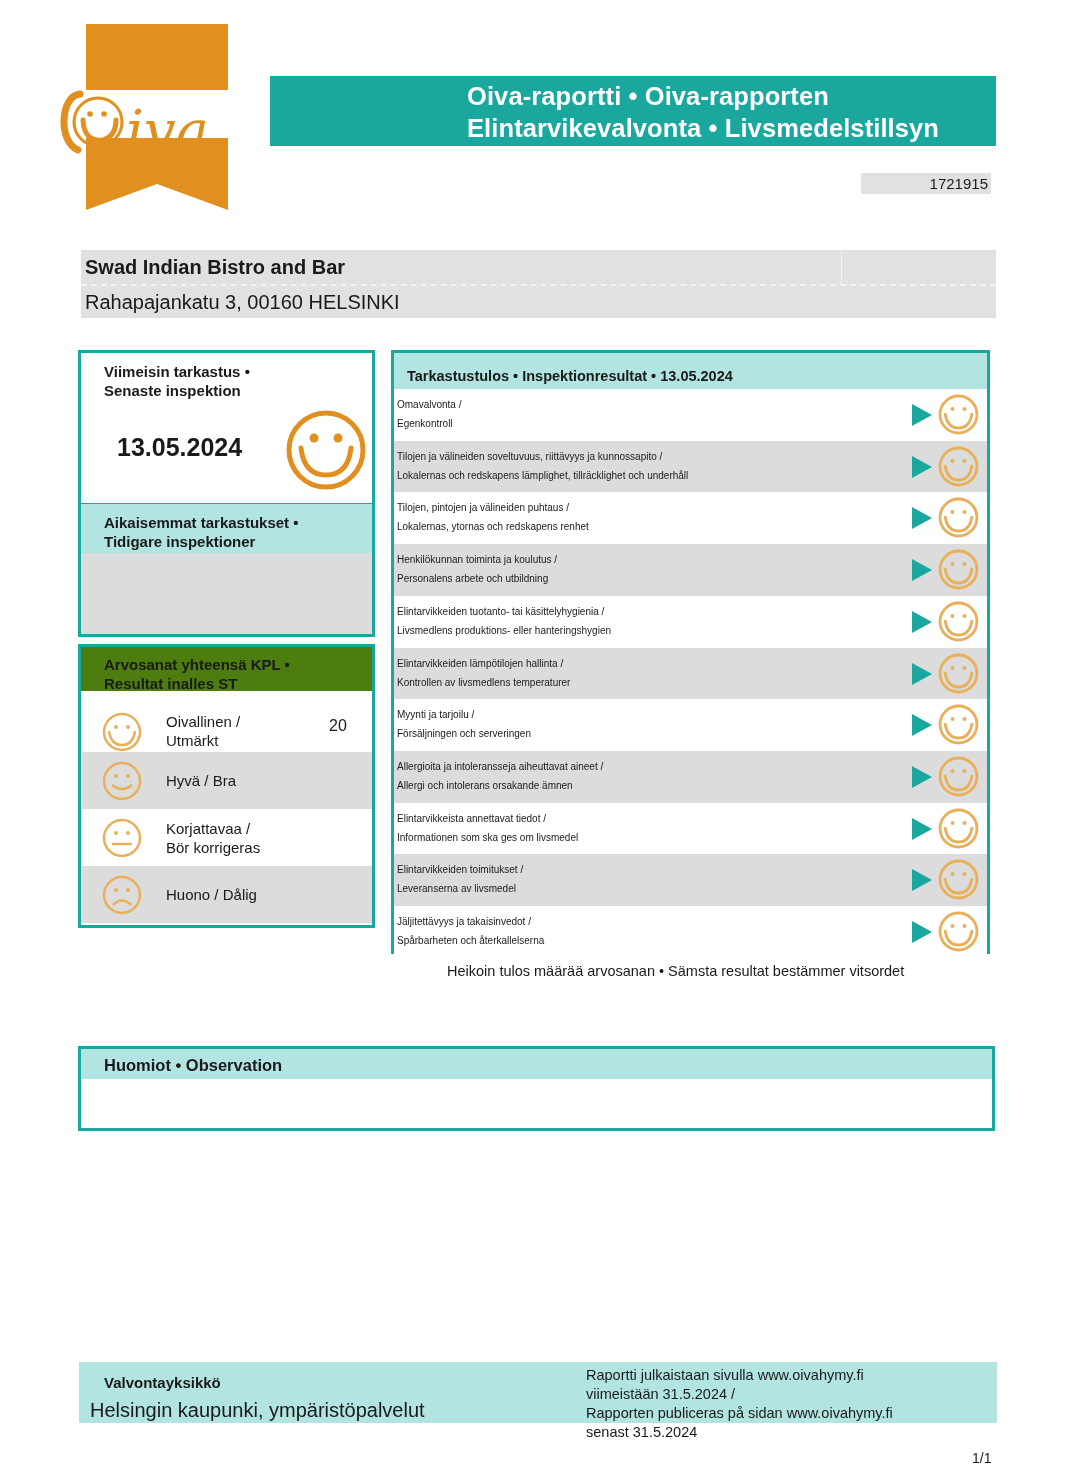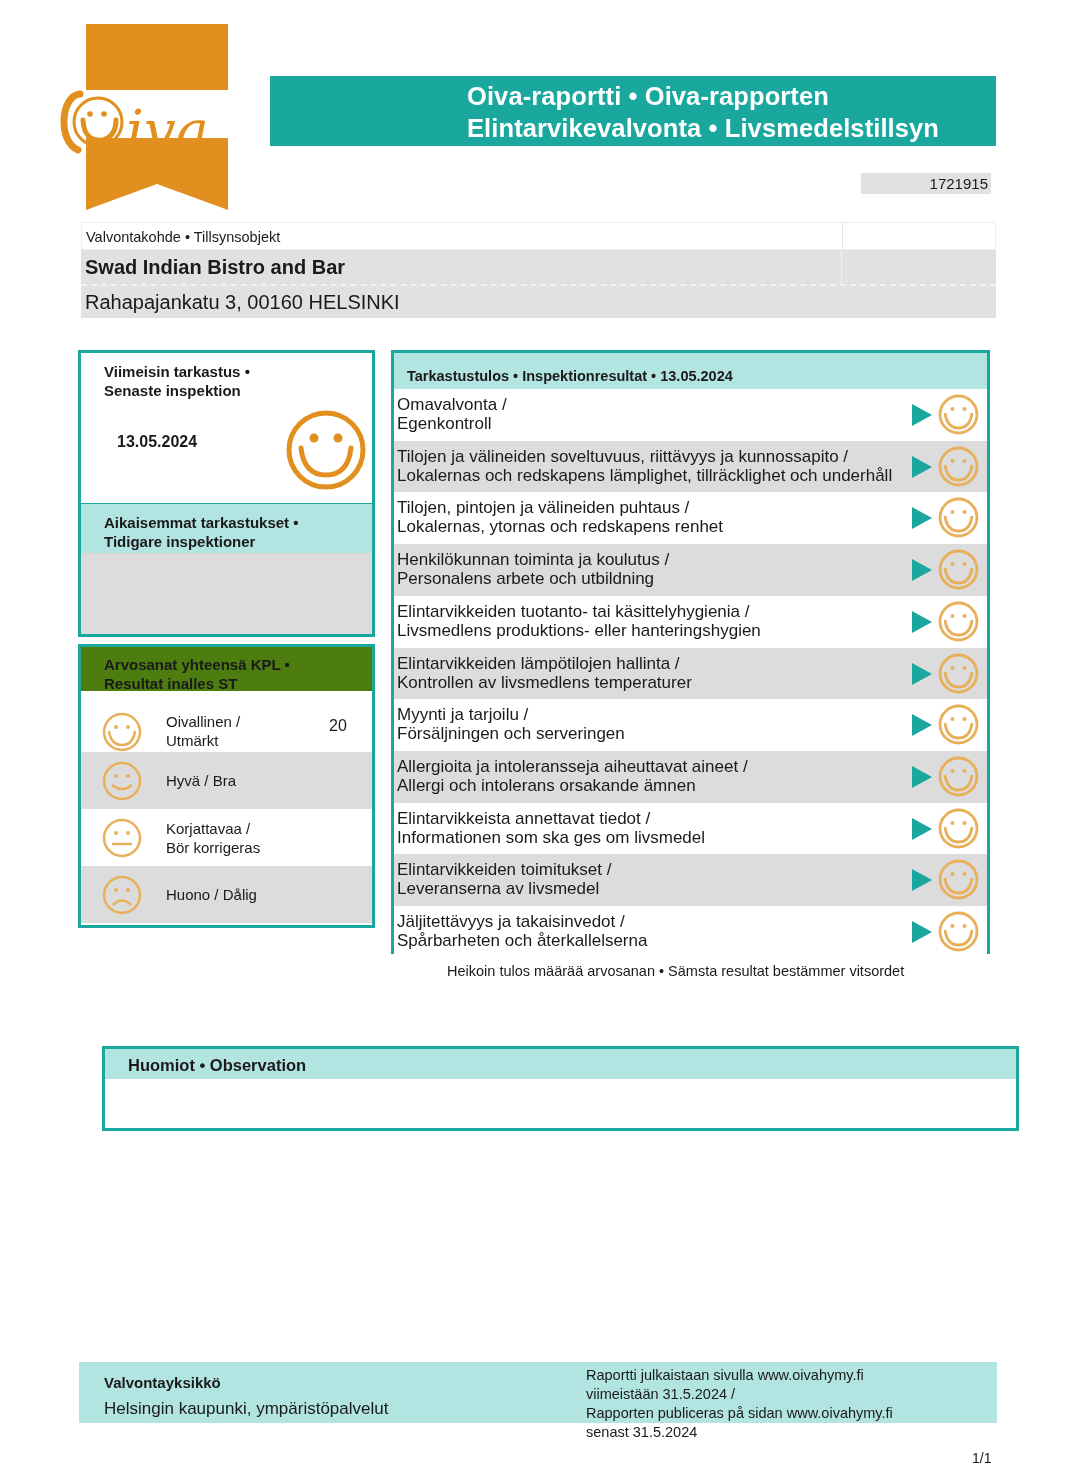--- a/index.html
+++ b/index.html
@@ -26,54 +26,54 @@
   .target .r2 { position: absolute; left: 0; top: 28px; width: 915px; height: 34px; background: #e2e0e2; }
   .target .r2 .cell2 { position: absolute; left: 760px; top: 0; width: 1px; height: 100%; background: #f1f1f1; }
   .target .name { position: absolute; left: 4px; top: 6px; font-size: 20px; font-weight: bold; }
   .target .r3 { position: absolute; left: 0; top: 62px; width: 915px; height: 34px; background: #e2e0e2; border-top: 2px dashed #f2f2f2; }
   .target .addr { position: absolute; left: 4px; top: 5px; font-size: 20px; }
 
   
   .panel { border: 3px solid #1aa79d; background: #fff; }
   .latest { left: 78px; top: 350px; width: 297px; height: 287px; }
   .latest .title { position: absolute; left: 23px; top: 9px; font-weight: bold; font-size: 15px; line-height: 19px; }
-  .latest .date { position: absolute; left: 36px; top: 80px; font-weight: bold; font-size: 16px; }
+  .latest .date { position: absolute; left: 36px; top: 80px; font-weight: bold; font-size: 25px; }
   .latest .bigsmile { position: absolute; left: 203px; top: 55px; width: 84px; height: 84px; }
   .latest .prev-head { position: absolute; left: 0; top: 150px; width: 291px; height: 50px; background: #b2e4e1; border-top: 1px solid #1aa79d; }
   .latest .prev-head span { position: absolute; left: 23px; top: 9px; font-weight: bold; font-size: 15px; line-height: 19px; }
   .latest .prev-body { position: absolute; left: 0; top: 200px; width: 291px; height: 81px; background: #dcdcdc; }
 
   .totals { left: 78px; top: 644px; width: 297px; height: 284px; }
   .totals .head { position: absolute; left: 0; top: 0; width: 291px; height: 44px; background: #4d7c0f; }
   .totals .head span { position: absolute; left: 23px; top: 8px; font-weight: bold; font-size: 15px; line-height: 19px; }
   .totals .row { position: absolute; left: 0; width: 291px; height: 57px; }
   .totals .row.alt { background: #dcdcdc; }
   .totals .row .ic { position: absolute; left: 20px; top: 8px; width: 42px; height: 42px; }
   .totals .row .lab { position: absolute; left: 85px; font-size: 15px; line-height: 19px; }
   .totals .row .cnt { position: absolute; left: 248px; top: 14px; font-size: 16px; }
 
   .results { left: 391px; top: 350px; width: 599px; height: 604px; }
   .results .head { position: absolute; left: 0; top: 0; width: 593px; height: 36px; background: #b2e4e1; }
   .results .head span { position: absolute; left: 13px; top: 15px; font-weight: bold; font-size: 14.5px; }
   .results .row { position: absolute; left: 0; width: 593px; height: 51.7px; background: #fff; }
   .results .row.alt { background: #dcdcdc; }
-  .results .row .txt { position: absolute; left: 3px; top: 6px; font-size: 17px; line-height: 19px; white-space: nowrap; }
+  .results .row .txt { position: absolute; left: 3px; top: 6px; font-size: 10px; line-height: 19px; white-space: nowrap; }
   .results .row .arrow { position: absolute; left: 518px; top: 15px; width: 0; height: 0;
      border-top: 11px solid transparent; border-bottom: 11px solid transparent; border-left: 20px solid #1aa79d; }
   .results .row .ic { position: absolute; left: 543px; top: 4px; width: 43px; height: 43px; }
 
   .note { left: 447px; top: 963px; font-size: 14.5px; white-space: nowrap; }
 
-  .obs { left: 78px; top: 1046px; width: 917px; height: 85px; margin-left: 24px; }
+  .obs { left: 78px; top: 1046px; width: 917px; height: 85px; }
   .obs .head { position: absolute; left: 0; top: 0; width: 911px; height: 30px; background: #b2e4e1; }
   .obs .head span { position: absolute; left: 23px; top: 7px; font-weight: bold; font-size: 16.5px; }
 
   .footer { left: 79px; top: 1362px; width: 918px; height: 61px; background: #b2e4e1; }
   .footer .unit-lbl { position: absolute; left: 25px; top: 12px; font-weight: bold; font-size: 15px; }
-  .footer .unit-val { position: absolute; left: 25px; top: 37px; font-size: 17px; }
+  .footer .unit-val { position: absolute; left: 11px; top: 37px; font-size: 20px; }
   .footer .pub { position: absolute; left: 507px; top: 4px; font-size: 14.5px; line-height: 19px; white-space: pre-line; }
   .footer .topwhite { position: absolute; left: 0; top: -2px; width: 490px; height: 2px; background: #fff; }
 
   .pageno { left: 972px; top: 1450px; font-size: 14px; }
 
   svg { display: block; }
 </style>
 </head>
 <body>
 
@@ -91,24 +91,20 @@
   </svg>
 </div>
 
 <div class="abs banner">
   <div class="line l1">Oiva-raportti • Oiva-rapporten</div>
   <div class="line l2">Elintarvikevalvonta • Livsmedelstillsyn</div>
 </div>
 <div class="abs report-no">1721915</div>
 
 <div class="abs target">
-  <div class="r1">
-    <span class="lbl">Valvontakohde • Tillsynsobjekt</span>
-    <div class="cell2"></div>
-  </div>
   <div class="r2">
     <span class="name">Swad Indian Bistro and Bar</span>
     <div class="cell2"></div>
   </div>
   <div class="r3">
     <span class="addr">Rahapajankatu 3, 00160 HELSINKI</span>
   </div>
 </div>
 
 <div class="abs panel latest">

